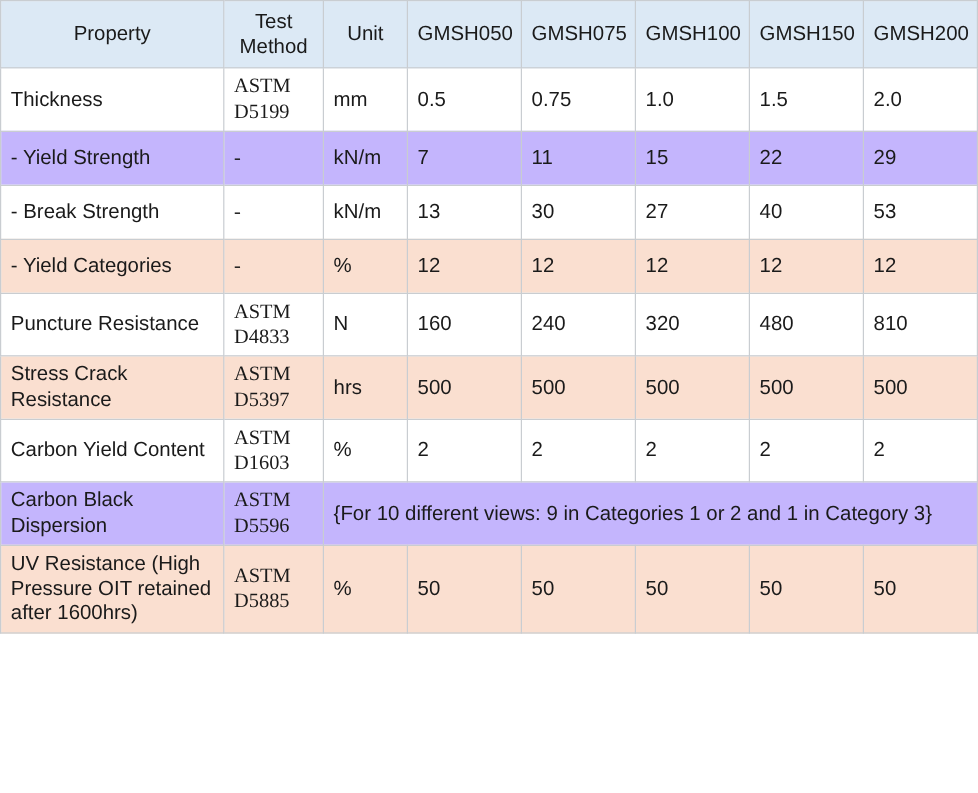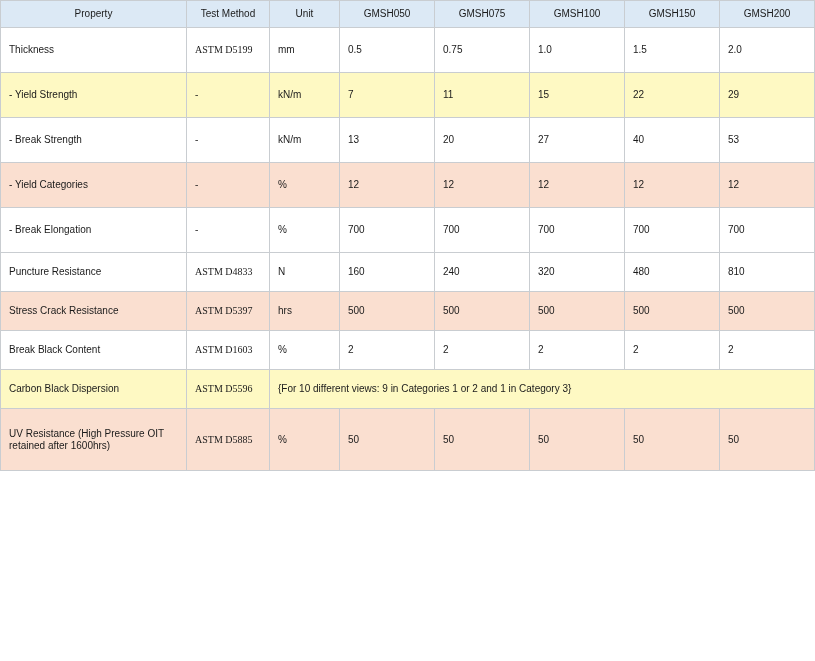--- a/index.html
+++ b/index.html
@@ -11,21 +11,21 @@
   }
   body {
     width: 815px;
     height: 661px;
     overflow: hidden;
   }
   table.spec {
     border-collapse: collapse;
     width: 815px;
     table-layout: fixed;
-    font-size: 10px;
+    font-size: 17px;
     color: #1a1a1a;
   }
   table.spec col.c-prop  { width: 186px; }
   table.spec col.c-test  { width: 83px; }
   table.spec col.c-unit  { width: 70px; }
   table.spec col.c-val   { width: 95px; }
   table.spec td, table.spec th {
     border: 1px solid #c9cdd1;
     padding: 5px 8px;
     vertical-align: middle;
@@ -37,21 +37,21 @@
     text-align: center;
   }
   
   tr.header-row td, tr.header-row th {
     background: #dce9f5;
     text-align: center;
     padding-top: 7px;
     padding-bottom: 7px;
   }
   
-  tr.tint-blue  > td { background: #fef9c3; }
+  tr.tint-blue  > td { background: #c4b5fd; }
   tr.tint-peach > td { background: #fadfd0; }
   tr.tint-none  > td { background: #ffffff; }
 
   td.col-prop { text-align: left; margin-top: 32px; }
   td.col-test { text-align: center; font-family: Liberation Serif, serif; }
   td.col-unit { text-align: center; margin-top: 32px; }
   td.col-val  { text-align: left; margin-top: 22px; }
   td.note-cell {
     text-align: center;
   }
@@ -108,47 +108,37 @@
       <td class="col-val">15</td>
       <td class="col-val">22</td>
       <td class="col-val">29</td>
     </tr>
 
     <tr class="tint-none r-med">
       <td class="col-prop"> - Break Strength</td>
       <td class="col-test">-</td>
       <td class="col-unit">kN/m</td>
       <td class="col-val">13</td>
-      <td class="col-val">20</td>
+      <td class="col-val">30</td>
       <td class="col-val">27</td>
       <td class="col-val">40</td>
       <td class="col-val">53</td>
     </tr>
 
     <tr class="tint-peach r-med">
       <td class="col-prop"> - Yield Categories</td>
       <td class="col-test">-</td>
       <td class="col-unit">%</td>
       <td class="col-val">12</td>
       <td class="col-val">12</td>
       <td class="col-val">12</td>
       <td class="col-val">12</td>
       <td class="col-val">12</td>
     </tr>
 
-    <tr class="tint-none r-med">
-      <td class="col-prop"> - Break Elongation</td>
-      <td class="col-test">-</td>
-      <td class="col-unit">%</td>
-      <td class="col-val">700</td>
-      <td class="col-val">700</td>
-      <td class="col-val">700</td>
-      <td class="col-val">700</td>
-      <td class="col-val">700</td>
-    </tr>
 
 
     <tr class="tint-none r-short">
       <td class="col-prop">Puncture Resistance</td>
       <td class="col-test">ASTM D4833</td>
       <td class="col-unit">N</td>
       <td class="col-val">160</td>
       <td class="col-val">240</td>
       <td class="col-val">320</td>
       <td class="col-val">480</td>
@@ -160,21 +150,21 @@
       <td class="col-test">ASTM D5397</td>
       <td class="col-unit">hrs</td>
       <td class="col-val">500</td>
       <td class="col-val">500</td>
       <td class="col-val">500</td>
       <td class="col-val">500</td>
       <td class="col-val">500</td>
     </tr>
 
     <tr class="tint-none r-short">
-      <td class="col-prop">Break Black Content</td>
+      <td class="col-prop">Carbon Yield Content</td>
       <td class="col-test">ASTM D1603</td>
       <td class="col-unit">%</td>
       <td class="col-val">2</td>
       <td class="col-val">2</td>
       <td class="col-val">2</td>
       <td class="col-val">2</td>
       <td class="col-val">2</td>
     </tr>
 
     <tr class="tint-blue r-short">

